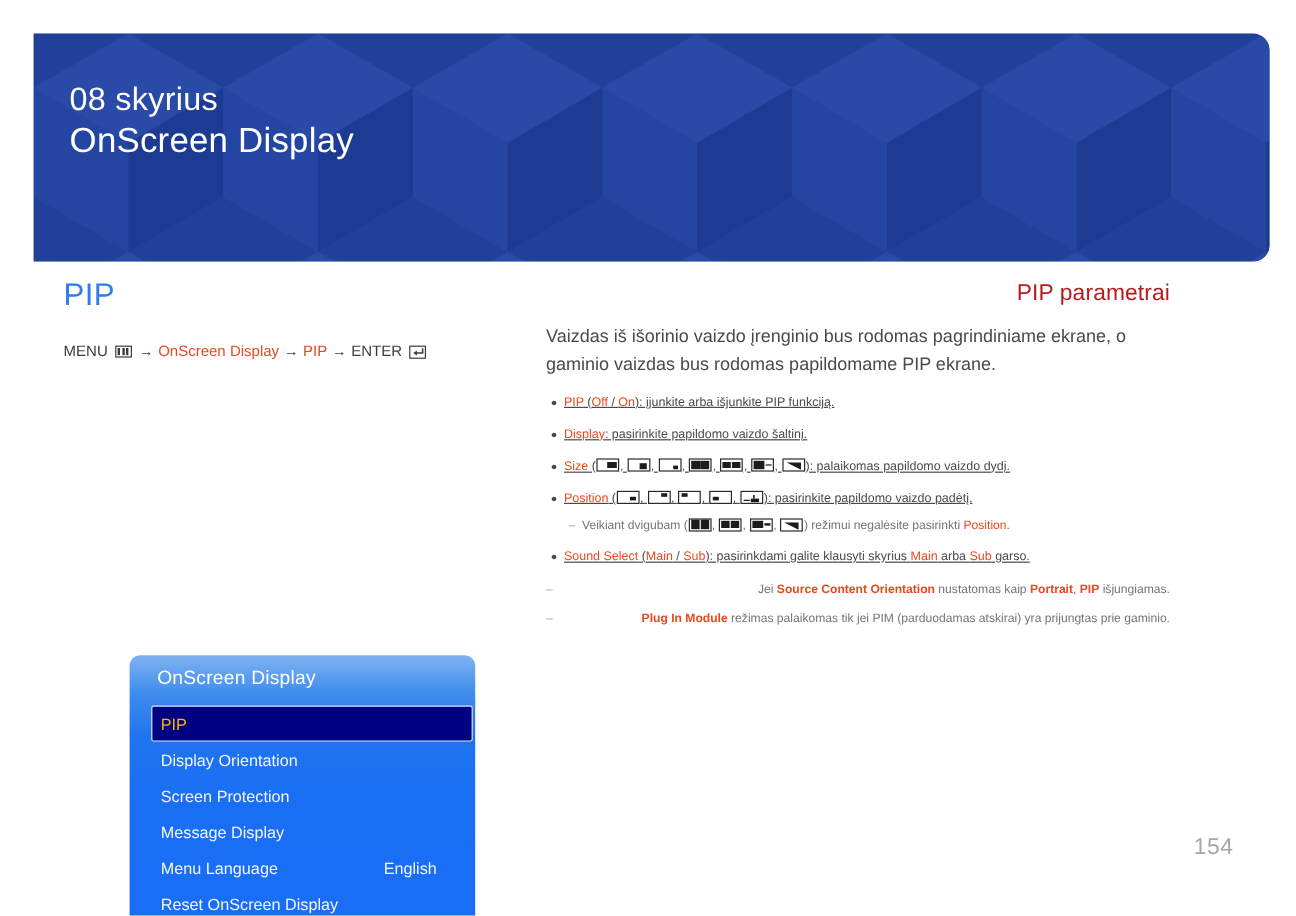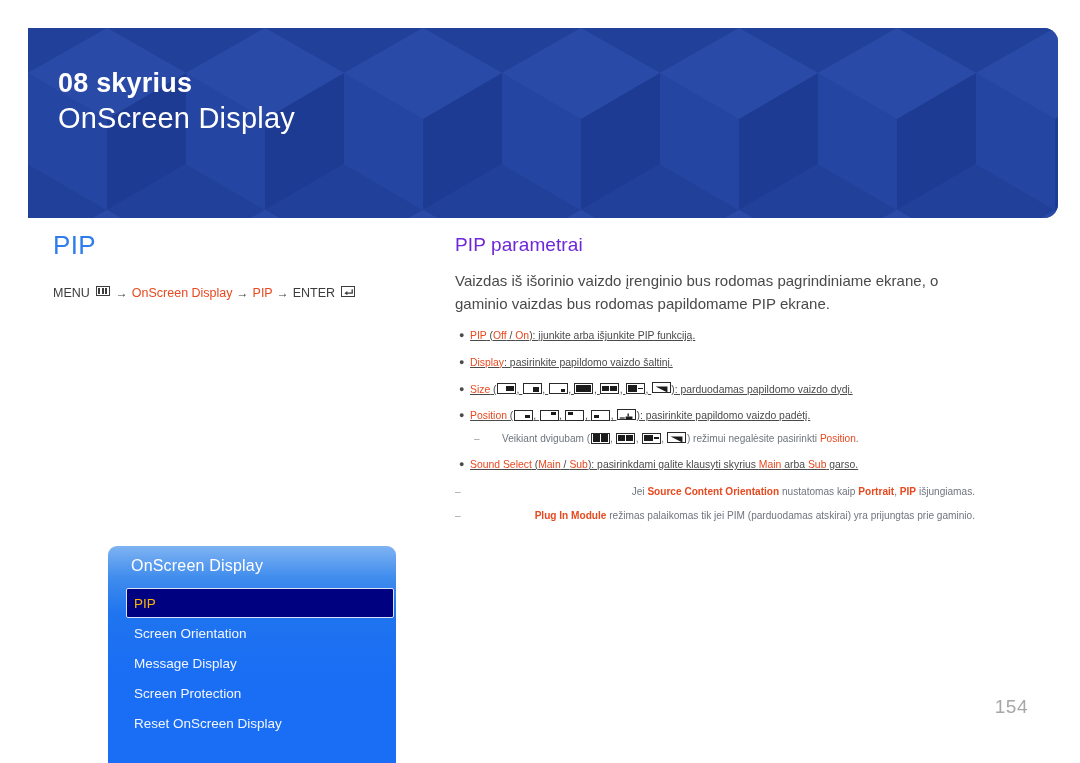--- a/index.html
+++ b/index.html
@@ -33,21 +33,21 @@
     inset: 0;
   }
   .header-text {
     position: absolute;
     left: 30px;
     top: 38px;
     color: #ffffff;
   }
   .chapter-line {
     font-size: 27px;
-    font-weight: bold;
+    font-weight: normal;
     letter-spacing: 0.2px;
     line-height: 1.26;
     white-space: nowrap;
   }
   .chapter-title {
     font-size: 29px;
     font-weight: normal;
     letter-spacing: 0.2px;
     line-height: 1.26;
     white-space: nowrap;
@@ -67,20 +67,21 @@
     letter-spacing: 0.3px;
     margin: 0;
     line-height: 1;
   }
   .breadcrumb {
     margin-top: 28px;
     font-size: 12.5px;
     color: #3c3c3c;
     white-space: nowrap;
     display: flex;
+    align-items: center;
     gap: 4px;
   }
   .breadcrumb .hl { color: #e8491f; }
   .breadcrumb .arrow { color: #3c3c3c; font-size: 12px; }
 
   .ico-menu {
     display: inline-block;
     width: 14px;
     height: 10px;
     border: 1.4px solid #3c3c3c;
@@ -171,24 +172,25 @@
 
   
   .right-col {
     position: absolute;
     left: 455px;
     top: 234px;
     width: 520px;
   }
   .right-title {
     font-size: 19px;
-    color: #6d28d9;
+    color: #b91c1c;
     font-weight: normal;
     margin: 0 0 14px 0;
     letter-spacing: 0.1px;
+    text-align: right;
   }
   .intro {
     font-size: 15px;
     line-height: 1.5;
     color: #4a4a4a;
     margin-bottom: 13px;
   }
   .bullets { }
   .bullet {
     display: flex;
@@ -217,21 +219,21 @@
     font-size: 10.1px;
     line-height: 1.5;
     color: #6f757d;
     margin: -4px 0 11px 19px;
   }
   .subnote .dash {
     width: 11px;
     flex: none;
     color: #9aa0a8;
   }
-  .subnote .txt { flex: 1; margin-left: 17px; }
+  .subnote .txt { flex: 1; }
 
   .note {
     display: flex;
     font-size: 10.1px;
     line-height: 1.5;
     color: #6f757d;
     margin-bottom: 9px;
   }
   .note .dash {
     width: 11px;
@@ -315,27 +317,31 @@
     </span>
   </div>
 
   <div class="osd">
     <div class="osd-title">OnScreen Display</div>
     <div class="osd-list">
       <div class="osd-row selected">
         <span class="label">PIP</span>
       </div>
       <div class="osd-row">
-        <span class="label">Screen Orientation</span>
+        <span class="label">Display Orientation</span>
+      </div>
+      <div class="osd-row">
+        <span class="label">Screen Protection</span>
       </div>
       <div class="osd-row">
         <span class="label">Message Display</span>
       </div>
       <div class="osd-row">
-        <span class="label">Screen Protection</span>
+        <span class="label">Menu Language</span>
+        <span class="val">English</span>
       </div>
       <div class="osd-row">
         <span class="label">Reset OnScreen Display</span>
       </div>
     </div>
   </div>
 
 </div>
 
 <div class="right-col">
@@ -347,21 +353,21 @@
         <span class="txt"><span class="hl">PIP</span><span> (</span><span class="hl">Off</span><span> / </span><span class="hl">On</span><span>): įjunkite arba išjunkite PIP funkciją.</span></span>
       </div>
       <div class="bullet">
         <span class="dot">●</span>
         <span class="txt"><span class="hl">Display</span><span>: pasirinkite papildomo vaizdo šaltinį.</span></span>
       </div>
       <div class="bullet">
         <span class="dot">●</span>
         <span class="txt"><span class="hl">Size</span><span> (</span><span class="pipicon"><b style="left: 48%; top: 22%; width: 44%; height: 60%;"></b></span>, <span class="pipicon"><b style="left: 56%; top: 38%; width: 36%; height: 46%;"></b></span>, <span class="pipicon"><b style="left: 66%; top: 50%; width: 26%; height: 34%;"></b></span>, <span class="pipicon"><b style="left: 6%; top: 10%; width: 42%; height: 80%;"></b><b style="left: 53%; top: 10%; width: 41%; height: 80%;"></b></span>, <span class="pipicon"><b style="left: 6%; top: 22%; width: 42%; height: 56%;"></b><b style="left: 53%; top: 22%; width: 41%; height: 56%;"></b></span>, <span class="pipicon"><b style="left: 6%; top: 14%; width: 52%; height: 72%;"></b><b style="left: 66%; top: 42%; width: 28%; height: 14%;"></b></span>, <span class="pipicon"><svg width="100%" height="100%" viewBox="0 0 20 12" preserveAspectRatio="none">
               <polygon points="3,2 17,2 17,10" fill="#1c1c1c"></polygon>
-            </svg></span><span>): parduodamas papildomo vaizdo dydį.</span></span>
+            </svg></span><span>): palaikomas papildomo vaizdo dydį.</span></span>
       </div>
       <div class="bullet">
         <span class="dot">●</span>
         <span class="txt"><span class="hl">Position</span><span> (</span><span class="pipicon"><b style="left: 62%; top: 52%; width: 30%; height: 34%;"></b></span>, <span class="pipicon"><b style="left: 62%; top: 14%; width: 30%; height: 34%;"></b></span>, <span class="pipicon"><b style="left: 8%; top: 14%; width: 30%; height: 34%;"></b></span>, <span class="pipicon"><b style="left: 8%; top: 52%; width: 30%; height: 34%;"></b></span>, <span class="pipicon"><svg width="100%" height="100%" viewBox="0 0 20 12" preserveAspectRatio="none">
               <rect x="9" y="6" width="8" height="4" fill="#1c1c1c"></rect>
               <path d="M2 8 H8" stroke="#1c1c1c" stroke-width="1.6"></path>
               <path d="M12 2 V6" stroke="#1c1c1c" stroke-width="1.6"></path>
             </svg></span><span>): pasirinkite papildomo vaizdo padėtį.</span></span>
       </div>
       <div class="subnote">

